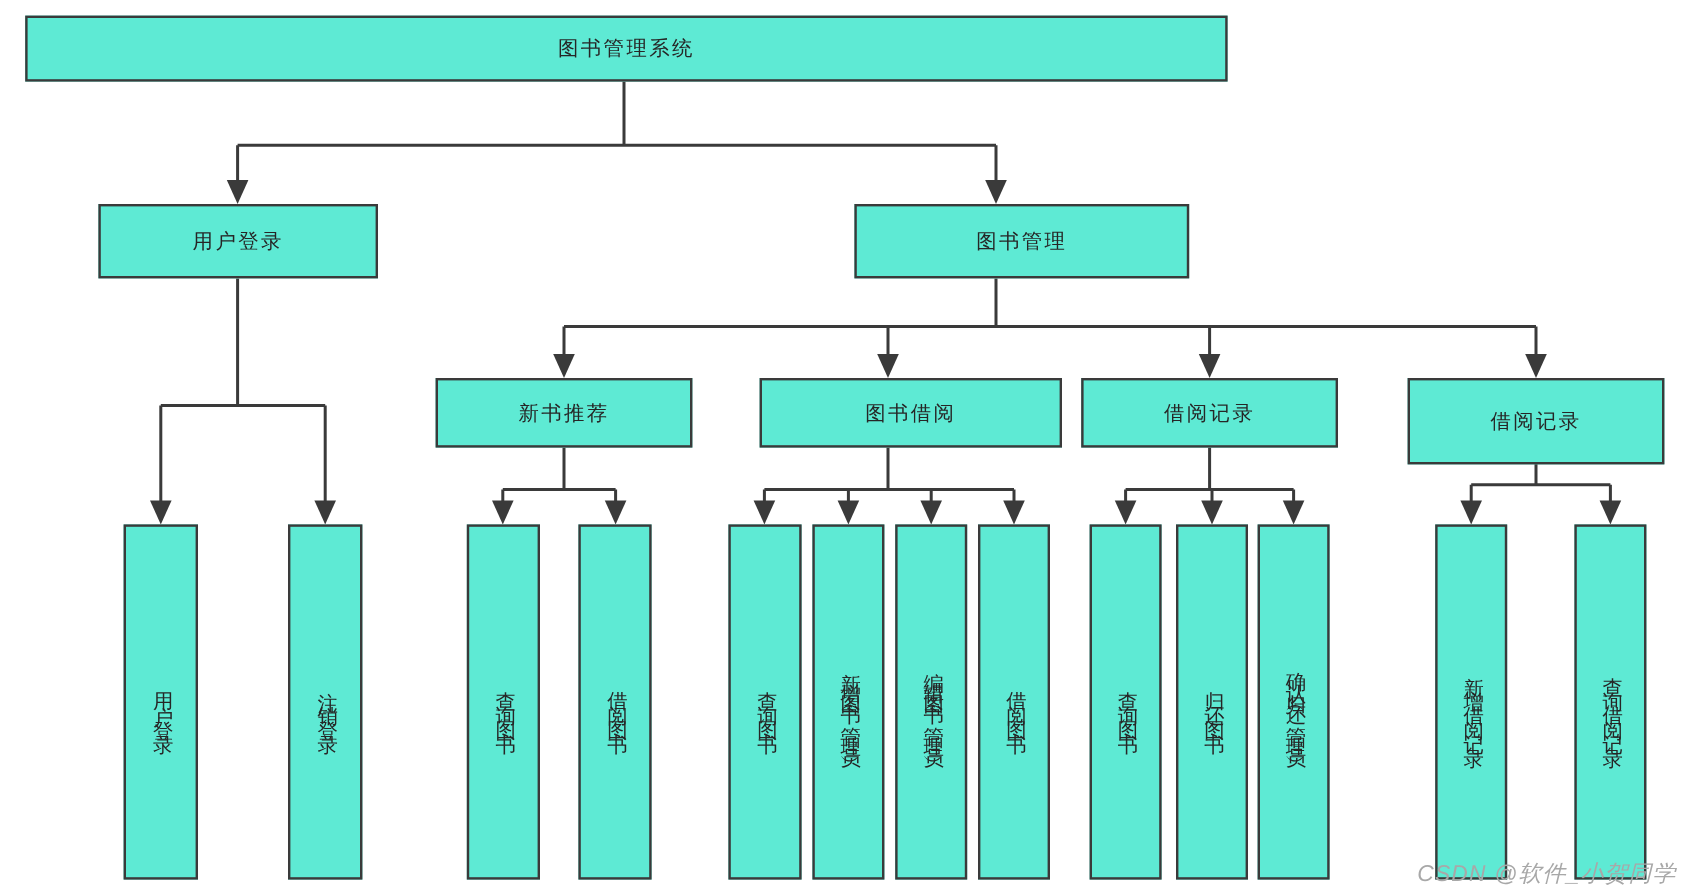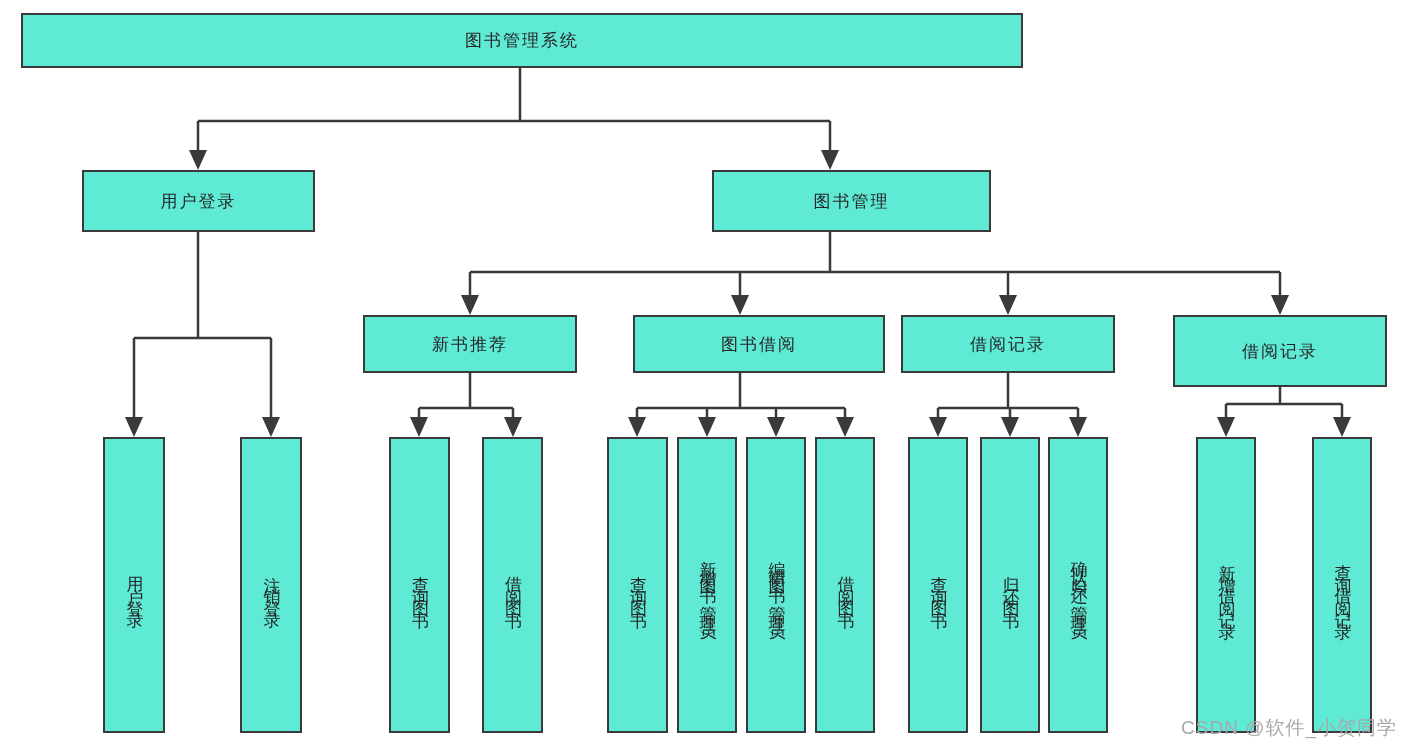--- a/index.html
+++ b/index.html
@@ -62,20 +62,21 @@
     letter-spacing:9px;
   }
   .watermark{
     position:absolute;
     right:8px;
     bottom:6px;
     font-size:19px;
     color:var(--watermark);
     letter-spacing:1px;
     white-space:nowrap;
+    font-style:italic;
   }
 </style>
 </head>
 <body>
 
 <div class="canvas">
 
   <svg class="connectors" viewBox="0 0 1405 747" xmlns="http://www.w3.org/2000/svg" aria-hidden="true">
 
     <path d="M520,68 V121 M198,121 H830 M198,121 V155 M830,121 V155"></path>

